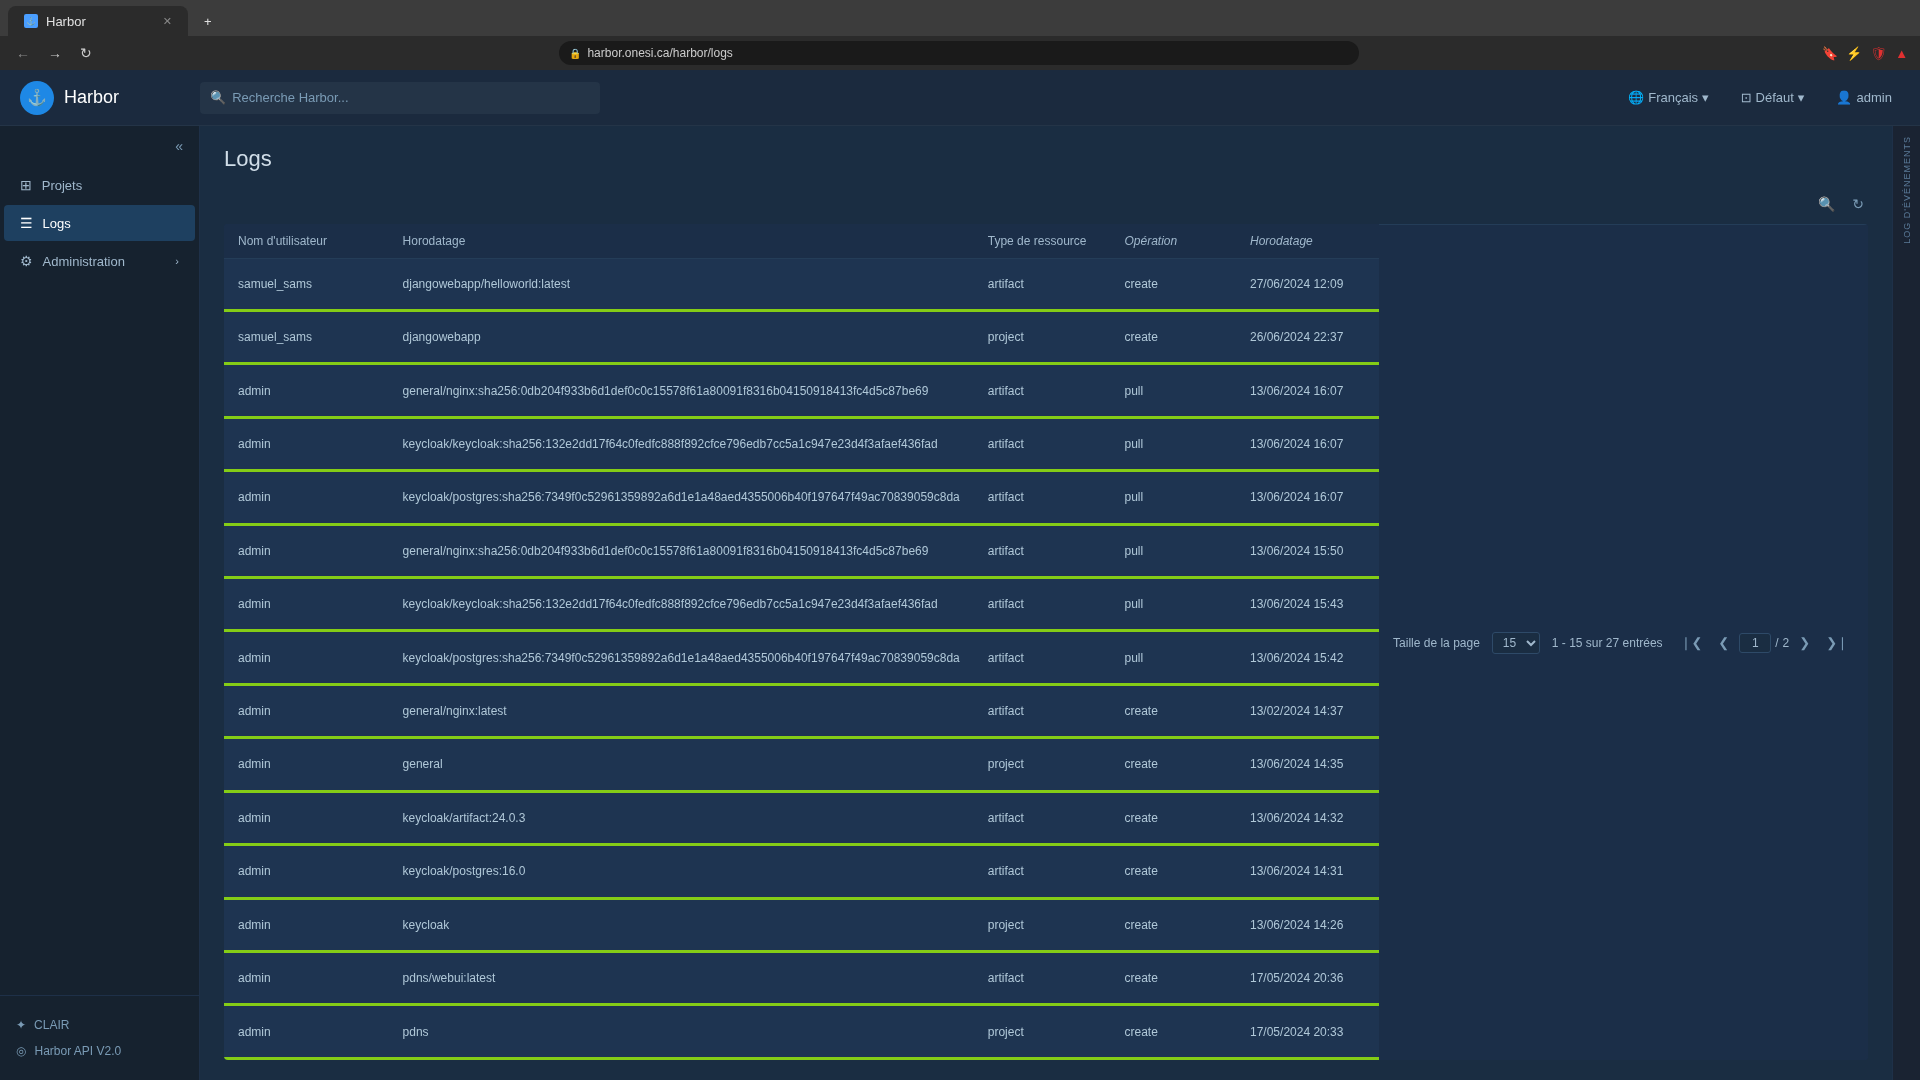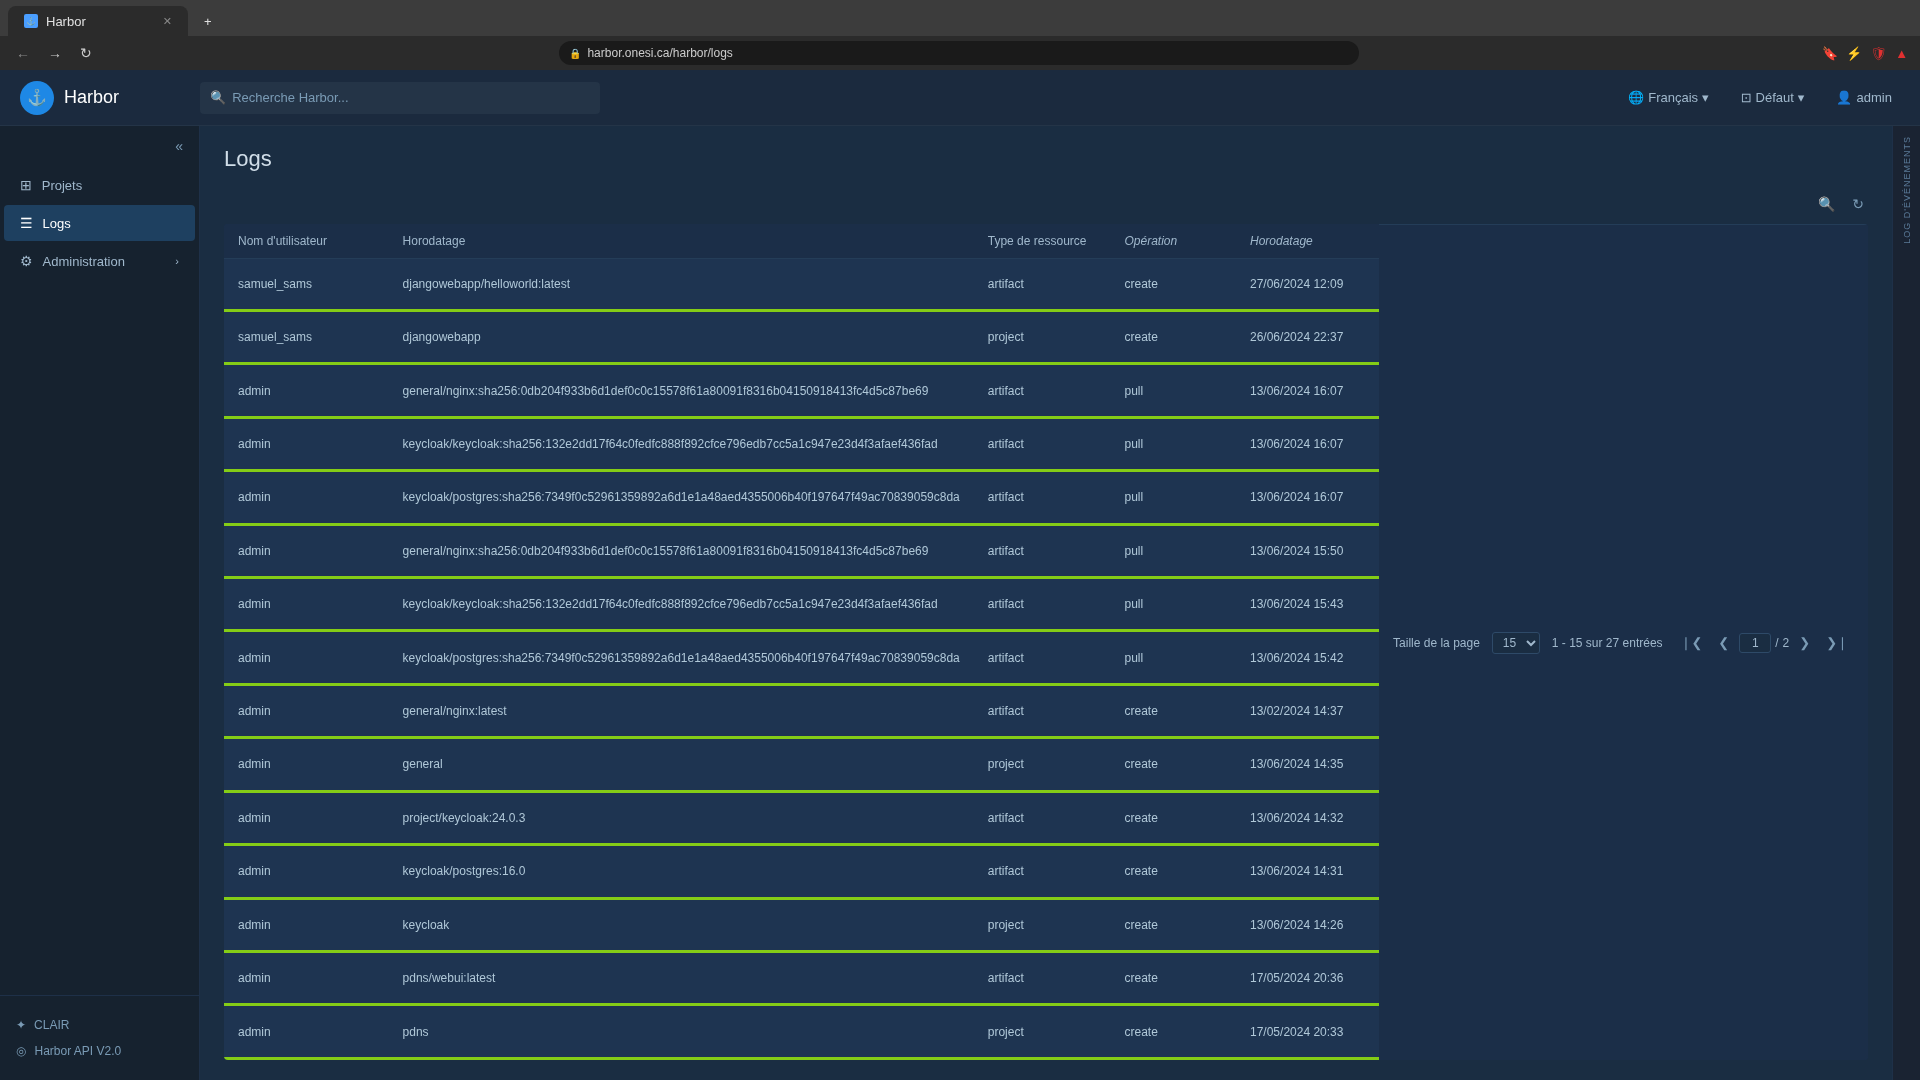--- a/index.html
+++ b/index.html
@@ -255,21 +255,21 @@
     </tr>
                 <tr>
       <td>admin</td>
       <td>general</td>
       <td>project</td>
       <td>create</td>
       <td>13/06/2024 14:35</td>
     </tr>
                 <tr>
       <td>admin</td>
-      <td>project/keycloak:24.0.3</td>
+      <td>keycloak/artifact:24.0.3</td>
       <td>artifact</td>
       <td>create</td>
       <td>13/06/2024 14:32</td>
     </tr>
                 <tr>
       <td>admin</td>
       <td>keycloak/postgres:16.0</td>
       <td>artifact</td>
       <td>create</td>
       <td>13/06/2024 14:31</td>

